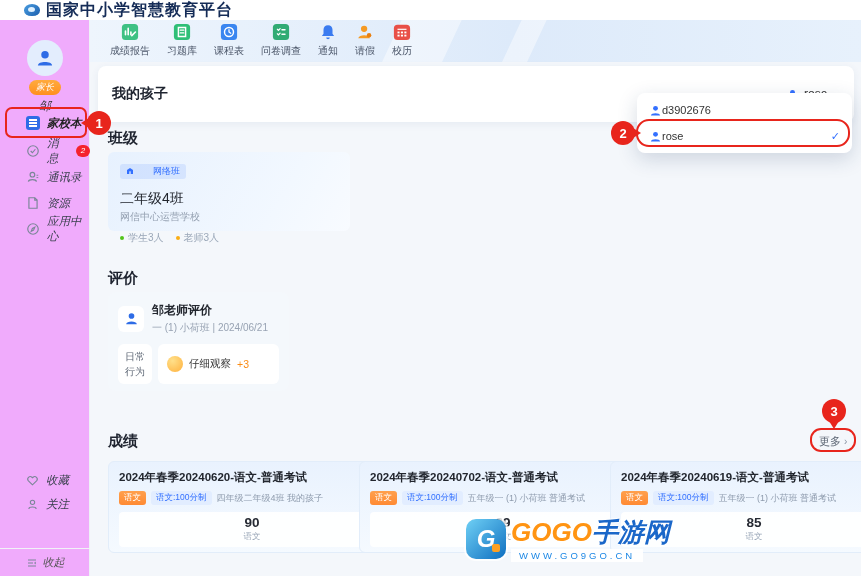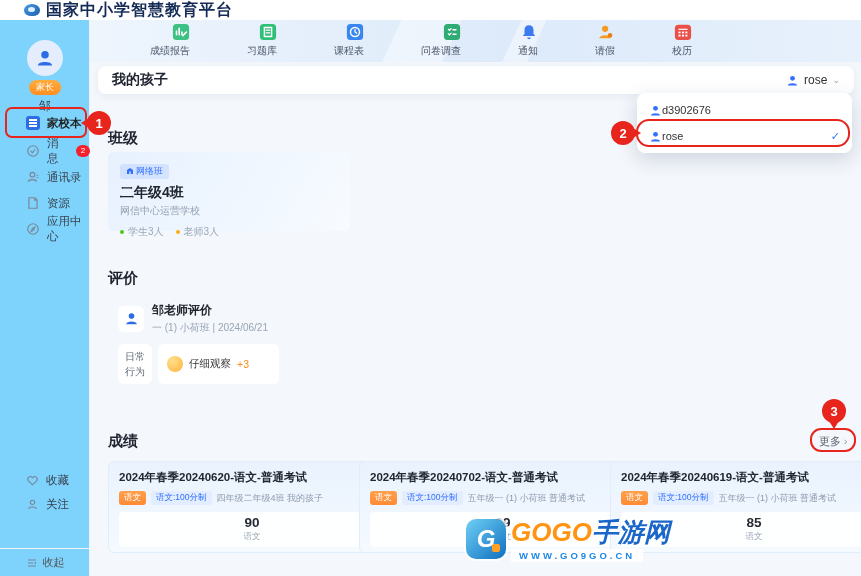--- a/index.html
+++ b/index.html
@@ -7,21 +7,21 @@
   body { font-family:"Liberation Sans","DejaVu Sans",sans-serif; background:#fff; }
   #app { position:relative; width:861px; height:576px; overflow:hidden; background:#f4f7fb; }
 
   
   .app-header { position:absolute; left:0; top:0; width:861px; height:20px; background:#fff; display:flex; align-items:center; padding-left:24px; z-index:6; }
   .logo-mark { width:16px; height:12px; border-radius:60% 60% 55% 55%; background:linear-gradient(135deg,#4a9de0,#1c5fae); position:relative; margin-right:6px; }
   .logo-mark::after { content:""; position:absolute; left:4px; top:3px; width:7px; height:5px; border-radius:50%; background:#dff0ff; }
   .app-title { font-family:"Liberation Serif","DejaVu Serif",serif; font-weight:bold; font-size:16px; color:#152c57; letter-spacing:1px; }
 
   
-  .sidebar { position:absolute; left:0; top:20px; width:90px; height:556px; background:#7dd3fc; border-right:1px solid #eef1f6; z-index:5; }
+  .sidebar { position:absolute; left:0; top:20px; width:90px; height:556px; background:#f0abfc; border-right:1px solid #eef1f6; z-index:5;font-style:italic; }
   .profile { position:absolute; top:20px; left:0; width:90px; text-align:center; }
   .avatar-big { width:36px; height:36px; border-radius:50%; background:#e3edfd; margin:0 auto; display:flex; align-items:center; justify-content:center; }
   .role-pill { display:inline-block; margin-top:-7px; background:linear-gradient(180deg,#ffab3d,#ff8f1f); color:#fff; font-size:9px; padding:1px 7px; border-radius:8px; position:relative; }
   .profile-name { font-size:12px; color:#333; margin-top:3px; }
   .side-menu { position:absolute; top:88px; left:0; width:90px; }
   .menu-item { display:flex; align-items:center; height:26px; padding-left:26px; cursor:pointer; position:relative; }
   .menu-item .mi-label { font-size:11.5px; color:#39404d; margin-left:7px; }
   .menu-item.active .mi-label { color:#222; font-weight:bold; }
   .notebook-ic { width:14px; height:14px; border-radius:3px; background:#2e6ce6; position:relative; flex:0 0 auto; }
   .notebook-ic::before { content:""; position:absolute; left:3px; top:3px; width:8px; height:1.5px; background:#fff; box-shadow:0 3px 0 #fff, 0 6px 0 #fff; }
@@ -29,46 +29,46 @@
   .msg-badge { margin-left:8px; background:#f5222d; color:#fff; font-size:8px; min-width:14px; height:12px; line-height:12px; text-align:center; border-radius:7px; padding:0 3px; }
   .side-footer { position:absolute; top:448px; left:0; width:90px; }
   .side-footer .menu-item { height:24px; }
   .collapse-row { position:absolute; bottom:0; left:0; width:90px; height:28px; border-top:1px solid #f0f2f6; display:flex; align-items:center; justify-content:center; cursor:pointer; }
   .collapse-row .mi-label { font-size:11px; color:#555; margin-left:5px; }
 
   
   .banner { position:absolute; left:90px; top:20px; width:771px; height:42px; background:linear-gradient(90deg,#eef5fd 0%,#ddeafa 55%,#e7f1fc 100%); overflow:hidden; }
   .banner .streak { position:absolute; background:rgba(255,255,255,.45); transform:skewX(-25deg); }
   .toolbar { position:absolute; left:20px; top:3px; display:flex; gap:17px; }
-  .tool-item { display:flex; flex-direction:column; align-items:flex-end; cursor:pointer;margin-left:40px; }
+  .tool-item { display:flex; flex-direction:column; align-items:center; cursor:pointer; }
   .tool-item .t-icon { width:18px; height:18px; display:flex; align-items:center; justify-content:center; }
   .tool-item .t-label { font-size:10px; color:#4a5568; margin-top:3px; white-space:nowrap; }
 
   
-  .mychild-card { position:absolute; left:98px; top:66px; width:756px; height:28px; background:#fff; border-radius:8px; box-shadow:0 2px 8px rgba(40,70,110,.07); display:flex; align-items:center; justify-content:space-between; padding:0 14px; z-index:4; }
+  .mychild-card { position:absolute; left:98px; top:66px; width:756px; height:56px; background:#fff; border-radius:8px; box-shadow:0 2px 8px rgba(40,70,110,.07); display:flex; align-items:center; justify-content:space-between; padding:0 14px; z-index:4; }
   .section-title { font-size:14px; font-weight:bold; color:#1f2430; }
   .child-select { display:flex; align-items:center; gap:5px; cursor:pointer; }
   .child-select .c-name { font-size:12px; color:#333; }
   .chev { font-size:9px; color:#98a3b3; }
 
   
   .dropdown { position:absolute; left:637px; top:93px; width:215px; background:#fff; border-radius:8px; box-shadow:0 6px 20px rgba(30,55,95,.18); padding:4px 0; z-index:20; }
   .dd-row { height:26px; display:flex; align-items:center; padding:0 12px; cursor:pointer; }
   .dd-row .dd-label { font-size:11px; color:#333; flex:1; }
   .dd-check { color:#3370ff; font-size:11px; font-weight:bold; }
 
   
   .h-class { position:absolute; left:108px; top:129px; font-size:15px; font-weight:bold; color:#1f2430; }
   .h-eval  { position:absolute; left:108px; top:269px; font-size:15px; font-weight:bold; color:#1f2430; }
   .h-score { position:absolute; left:108px; top:432px; font-size:15px; font-weight:bold; color:#1f2430; }
 
   
   .class-card { position:absolute; left:108px; top:152px; width:242px; height:79px; border-radius:6px; background:linear-gradient(120deg,#e7f1fe 0%,#f2f8ff 70%,#f8fbff 100%); padding:9px 12px; cursor:pointer; }
-  .oc-badge { display:inline-flex; align-items:center; gap:2px; background:rgba(51,112,255,.12); color:#3370ff; font-size:9px; padding:1px 6px; border-radius:3px; }
-  .class-name { font-size:14px; font-weight:bold; color:#22262e; margin-top:5px; }
+  .oc-badge { display:inline-flex; align-items:center; gap:19px; background:rgba(51,112,255,.12); color:#3370ff; font-size:9px; padding:1px 6px; border-radius:3px; }
+  .class-name { font-size:14px; font-weight:normal; color:#22262e; margin-top:11px; }
   .class-school { font-size:10px; color:#94a0b1; margin-top:2px; }
   .class-stats { display:flex; gap:12px; margin-top:7px; font-size:10px; color:#9aa7b8; align-items:center; }
   .dot { display:inline-block; width:4px; height:4px; border-radius:50%; margin-right:4px; vertical-align:middle; }
   .dot.green { background:#52c41a; } .dot.orange { background:#faad14; }
 
   
   .eval-card { position:absolute; left:108px; top:292px; width:181px; height:99px; border-radius:8px; background:#f4f8fc; padding:10px; cursor:pointer; }
   .eval-head { display:flex; gap:8px; align-items:center; }
   .eval-avatar { width:26px; height:26px; border-radius:6px; background:#fff; display:flex; align-items:center; justify-content:center; flex:0 0 auto; }
   .eval-title { font-size:12px; font-weight:bold; color:#22262e; }
@@ -111,21 +111,21 @@
 
   
   .watermark { position:absolute; left:466px; top:519px; z-index:25; display:flex; align-items:flex-start; pointer-events:none; }
   .wm-logo { width:40px; height:40px; border-radius:10px; background:linear-gradient(135deg,#6fd0f5,#0f6fc0); display:flex; align-items:center; justify-content:center; box-shadow:0 0 0 2px rgba(255,255,255,.8); position:relative; }
   .wm-logo .wm-g { font-size:24px; font-weight:bold; color:#fff; font-style:italic; }
   .wm-logo::after { content:""; position:absolute; right:6px; bottom:7px; width:8px; height:8px; border-radius:2px; background:#ffa022; }
   .wm-textwrap { margin-left:5px; }
   .wm-line { font-size:26px; font-weight:bold; font-style:italic; letter-spacing:0; line-height:26px; text-shadow:0 1px 0 #fff,0 -1px 0 #fff,1px 0 0 #fff,-1px 0 0 #fff; white-space:nowrap; }
   .wm-en { color:#ff9412; }
   .wm-cn { color:#1a67c9; }
-  .wm-url { margin-top:2px; background:rgba(255,255,255,.95); color:#1e88e5; font-size:9.5px; font-weight:bold; letter-spacing:3px; padding:1px 8px; display:inline-block; }
+  .wm-url { margin-top:2px; background:rgba(255,255,255,.95); color:#1e88e5; font-size:9.5px; font-weight:normal; letter-spacing:3px; padding:1px 8px; display:inline-block; }
 
   .ic-svg { display:block; }
 </style>
 </head>
 <body>
 
 <div id="app">
 
   <div class="app-header">
     <span class="logo-mark"></span>

